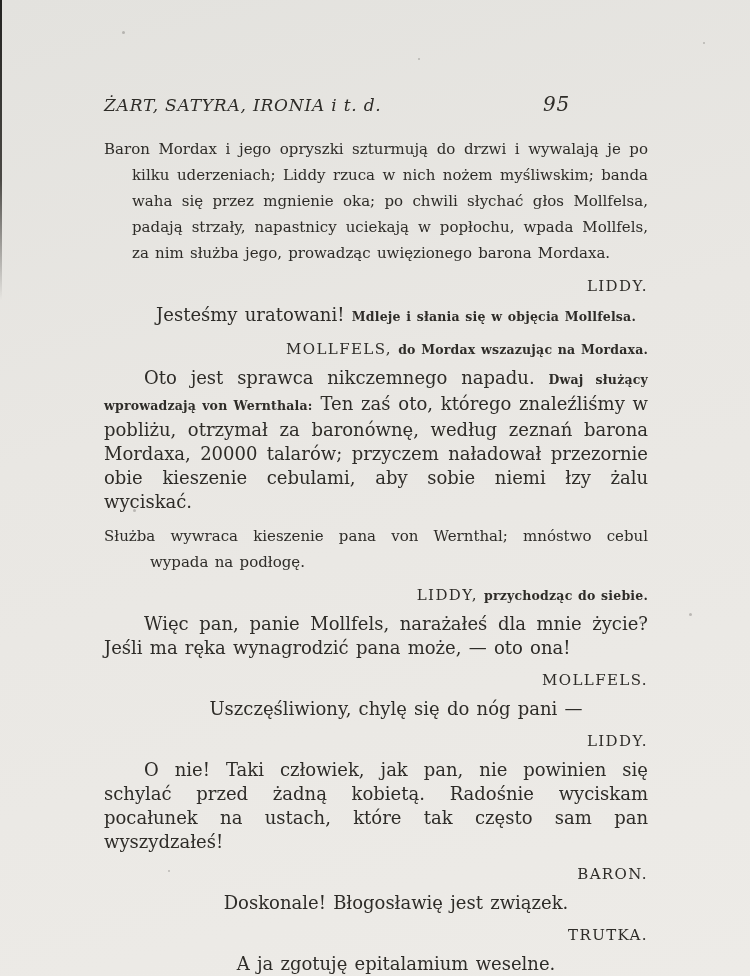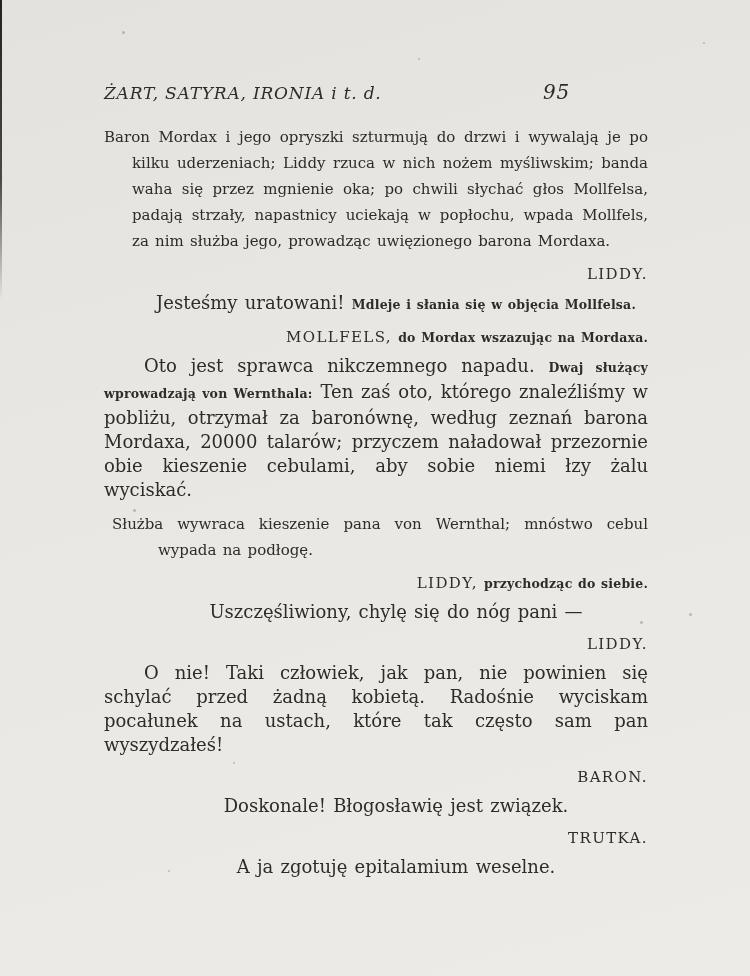--- a/index.html
+++ b/index.html
@@ -18,35 +18,35 @@
   .scan-edge-left {
     position:absolute; left:0; top:0; width:2px; height:300px;
     background:linear-gradient(180deg,#222220 0%,#4b4945 60%,rgba(75,73,69,0) 100%);
   }
   .speck { position:absolute; width:3px; height:3px; border-radius:50%; background:rgba(60,58,54,.28); }
   .speck.s1{left:122px;top:31px;} .speck.s2{left:418px;top:58px;width:2px;height:2px;}
   .speck.s3{left:703px;top:42px;width:2px;height:2px;} .speck.s4{left:133px;top:509px;}
   .speck.s5{left:689px;top:613px;} .speck.s6{left:233px;top:762px;width:2px;height:2px;}
   .speck.s7{left:640px;top:621px;} .speck.s8{left:168px;top:870px;width:2px;height:2px;}
 
-  .content { position:absolute; left:104px; top:80px; width:544px; }
+  .content { position:absolute; left:104px; top:92px; width:544px; }
 
   .running-head {
     display:flex; justify-content:space-between; align-items:baseline;
     font-style:italic; font-size:17px; letter-spacing:0.8px;
     margin:0 0 20px 0;
   }
   .running-head .pageno { margin-right:78px; font-size:20px; }
 
   .direction {
     font-size:15px; line-height:26px; text-align:justify;
     padding-left:28px; text-indent:-28px; margin:0;
     word-spacing:1.5px;
   }
-  .direction.hang-wide { padding-left:46px; text-indent:-46px; margin-top:9px;margin-left:8px; }
+  .direction.hang-wide { padding-left:46px; text-indent:-46px; margin-top:9px; }
 
   .speaker {
     text-align:right; font-size:15px; letter-spacing:1.4px;
     margin:11px 0 7px 0; line-height:19px; font-weight:400;
   }
   .note {
     font-size:12.5px; font-weight:700; letter-spacing:0.2px; word-spacing:1px;
   }
 
   .dialogue {
@@ -85,21 +85,23 @@
     <p class="speaker"><span>MOLLFELS,</span>
       <span class="note">do Mordax wszazując na Mordaxa.</span></p>
     <p class="dialogue"><span>Oto jest sprawca nikczemnego napadu.</span>
       <span class="note">Dwaj służący wprowadzają von Wernthala:</span>
       <span>Ten zaś oto, którego znaleźliśmy w pobliżu, otrzymał za baronównę, według zeznań barona Mordaxa, 20000 talarów; przyczem naładował przezornie obie kieszenie cebulami, aby sobie niemi łzy żalu wyciskać.</span></p>
 
     <p class="direction hang-wide">Służba wywraca kieszenie pana von Wernthal; mnóstwo cebul wypada na podłogę.</p>
 
     <p class="speaker"><span>LIDDY,</span>
       <span class="note">przychodząc do siebie.</span></p>
+    <p class="dialogue">Więc pan, panie Mollfels, narażałeś dla mnie życie? Jeśli ma ręka wynagrodzić pana może, — oto ona!</p>
 
+    <p class="speaker">MOLLFELS.</p>
     <p class="dialogue single">Uszczęśliwiony, chylę się do nóg pani —</p>
 
     <p class="speaker">LIDDY.</p>
     <p class="dialogue">O nie!  Taki człowiek, jak pan, nie powinien się schylać przed żadną kobietą.  Radośnie wyciskam pocałunek na ustach, które tak często sam pan wyszydzałeś!</p>
 
     <p class="speaker">BARON.</p>
     <p class="dialogue single">Doskonale!  Błogosławię jest związek.</p>
 
     <p class="speaker">TRUTKA.</p>
     <p class="dialogue single">A ja zgotuję epitalamium weselne.</p>

